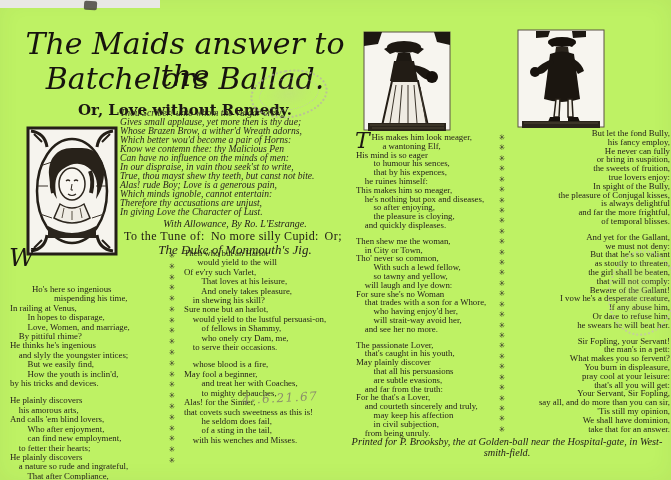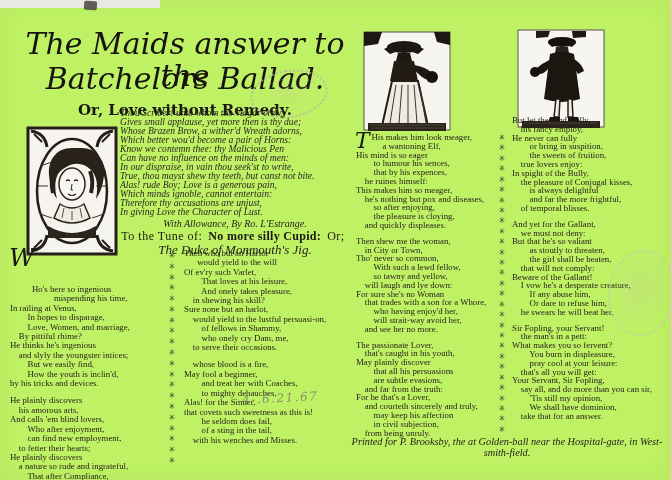--- a/index.html
+++ b/index.html
@@ -30,33 +30,33 @@
     border:2px dotted #c7c1b4;border-radius:50%;transform:rotate(8deg);opacity:.7;
     background:radial-gradient(ellipse at 45% 45%, rgba(196,190,176,.30), rgba(196,190,176,0) 72%);}
 
   
   .prologue{position:absolute;left:120px;top:108px;width:232px;}
   .prologue-line{white-space:pre;font-style:italic;font-size:9.6px;line-height:9px;color:#2a2620;}
   .allowance{position:absolute;left:110px;top:218px;width:250px;text-align:center;
     font-style:italic;font-size:10px;color:#25211c;}
   .tune-line{position:absolute;left:100px;top:229px;width:266px;text-align:center;font-size:12px;color:#1d1914;}
   .tune-line .it{letter-spacing:.5px;}
-  .tune-line .bold{font-weight:bold;letter-spacing:.3px;margin:0 3px;}
+  .tune-line .bold{font-weight:normal;letter-spacing:.3px;margin:0 3px;}
   .tune-alt{position:absolute;left:110px;top:242px;width:250px;text-align:center;
     font-style:italic;font-size:13px;color:#25211c;}
 
   
   .poem-col{position:absolute;}
   .poem-line{white-space:pre;font-size:8.8px;color:#26221c;}
   .col-1,.col-2{line-height:9.4px;}
   .col-3,.col-4{line-height:8.8px;}
   .col-1{left:10px;top:249px;width:158px;margin-top:36px;}
   .col-2{left:184px;top:249px;width:166px;}
   .col-3{left:356px;top:133px;width:142px;}
-  .col-4{left:512px;top:116px;width:158px;}
+  .col-4{left:512px;top:129px;width:158px;text-align:right;}
   .col-1 .stanza-gap,.col-2 .stanza-gap{height:8px;}
   .col-3 .stanza-gap,.col-4 .stanza-gap{height:7px;}
   .drop-cap{position:absolute;font-family:"DejaVu Serif",serif;font-style:italic;color:#1b1712;}
   .drop-cap-w{left:9px;top:245px;font-size:25px;line-height:25px;}
   .drop-cap-t{left:355px;top:130px;font-size:22px;line-height:22px;}
 
   
   .fleuron-strip{position:absolute;display:flex;flex-direction:column;justify-content:space-between;
     width:12px;align-items:center;}
   .strip-1{left:166px;top:252px;height:213px;}

